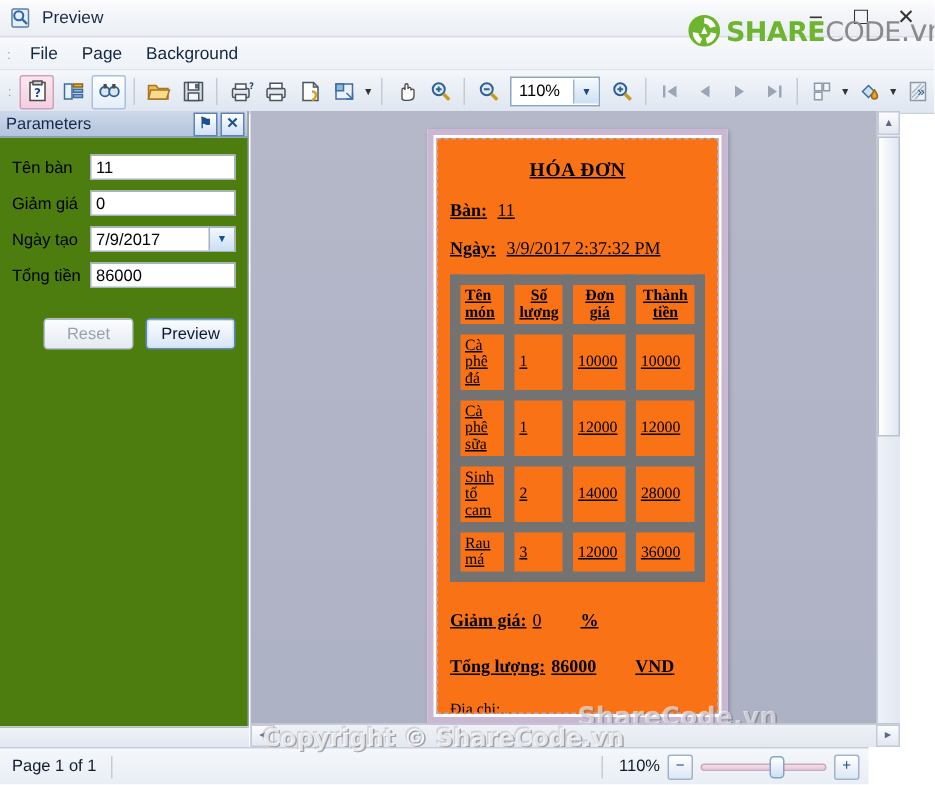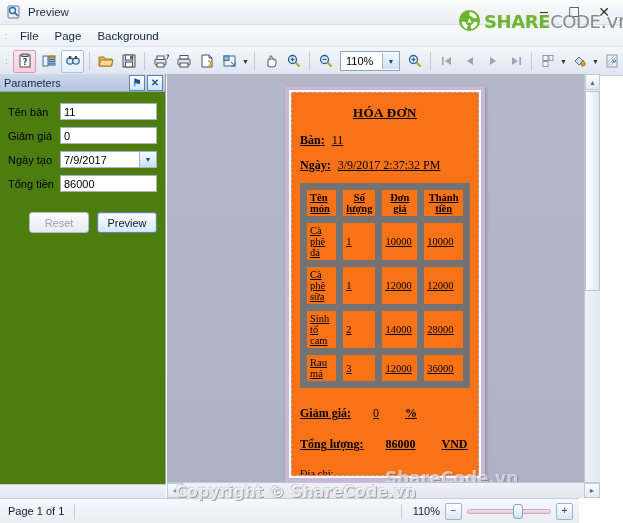--- a/index.html
+++ b/index.html
@@ -373,21 +373,21 @@
   .inv-foot {
     margin-top: 18px;
     font-family: "Liberation Serif", serif;
     font-size: 12px;
   }
   .foot-row {
     display: flex;
     align-items: baseline;
     margin-bottom: 16px;
   }
-  .foot-row .lbl { font-weight: bold; margin-right: 22px; }
+  .foot-row .lbl { font-weight: bold; margin-right: 4px; }
   .foot-row .val { margin-right: 26px; }
   .foot-row .unit { font-weight: bold; }
   .foot-small {
     font-size: 10.5px;
     margin-bottom: 6px;
   }
 
   
   .wm-preview {
     position: absolute;

